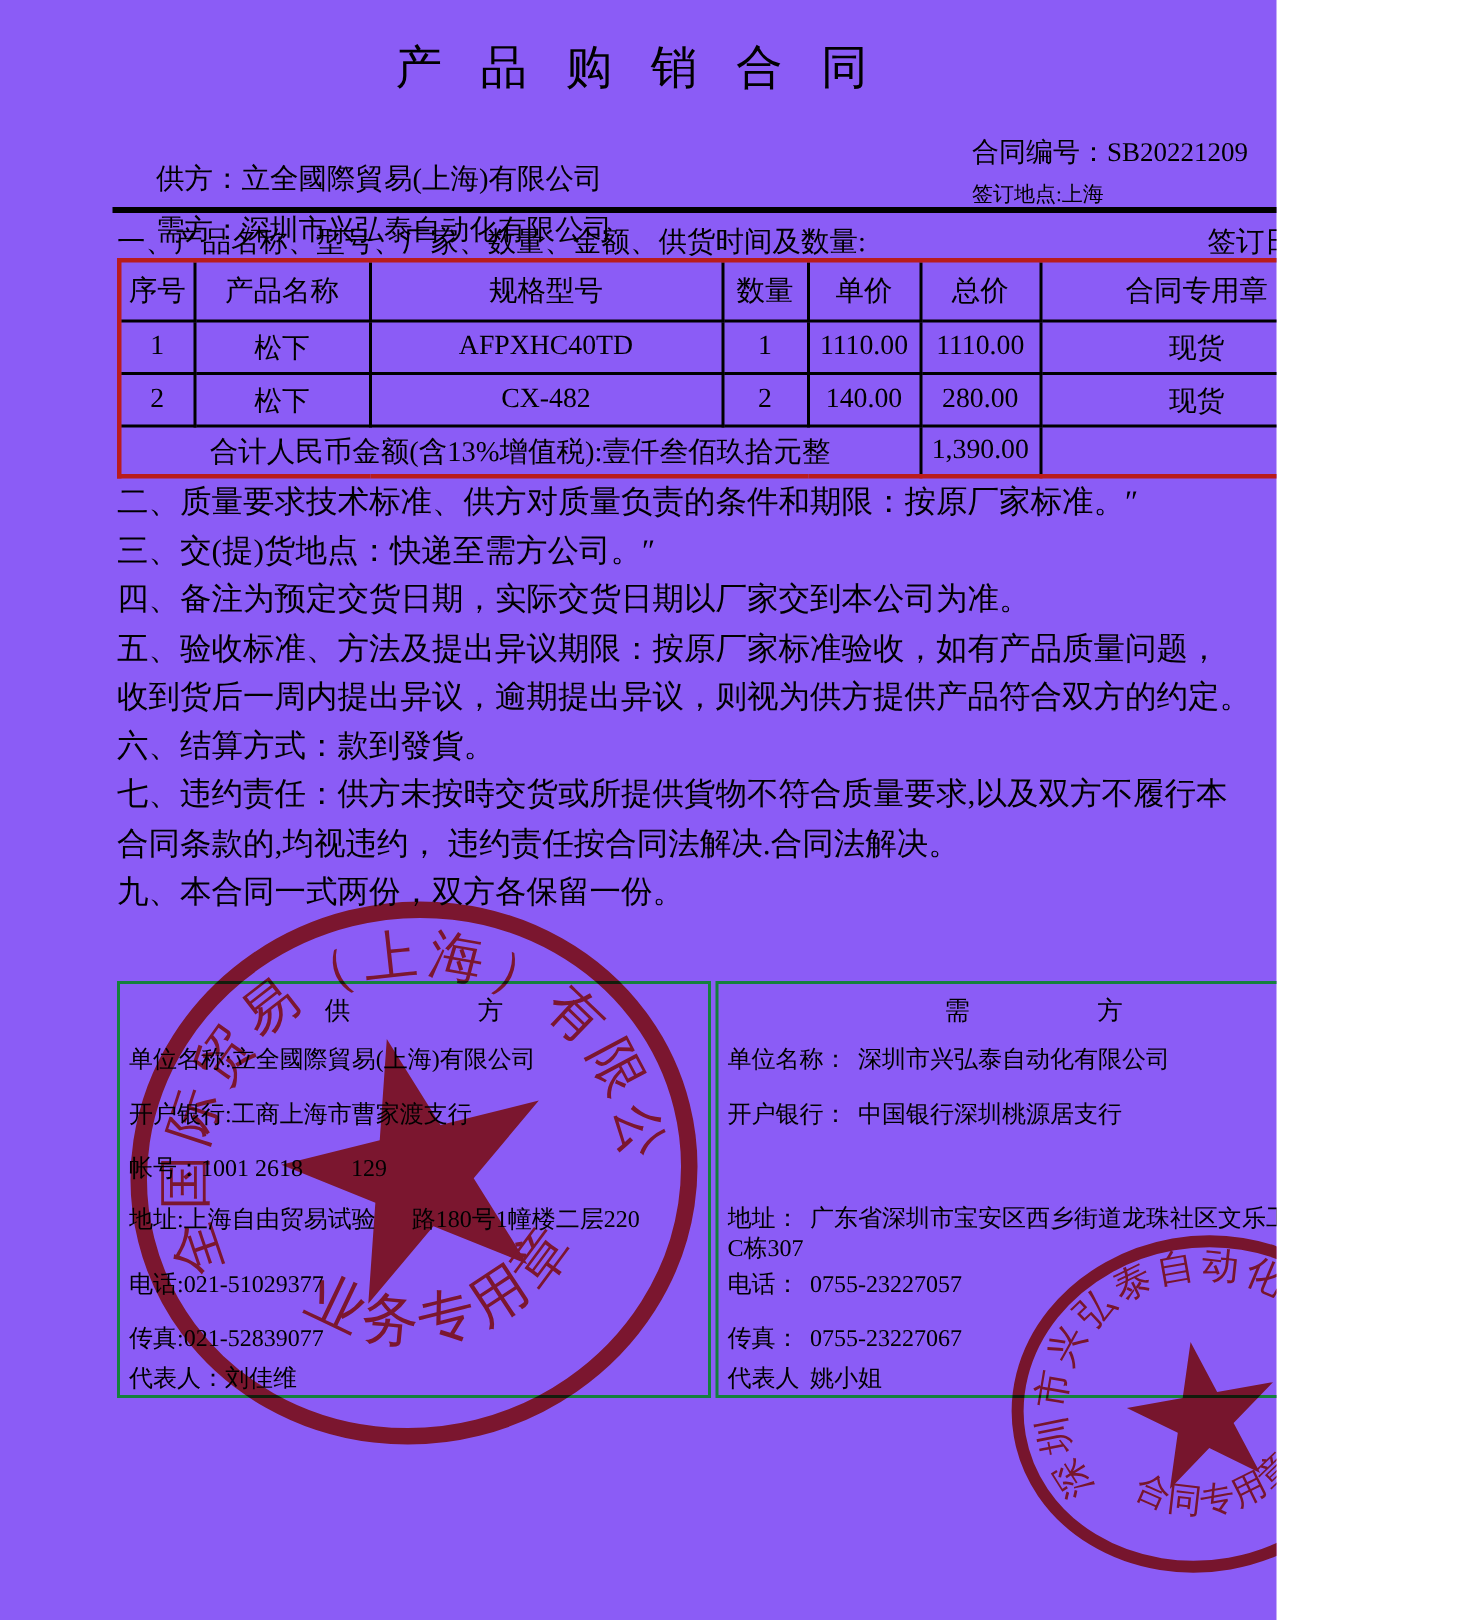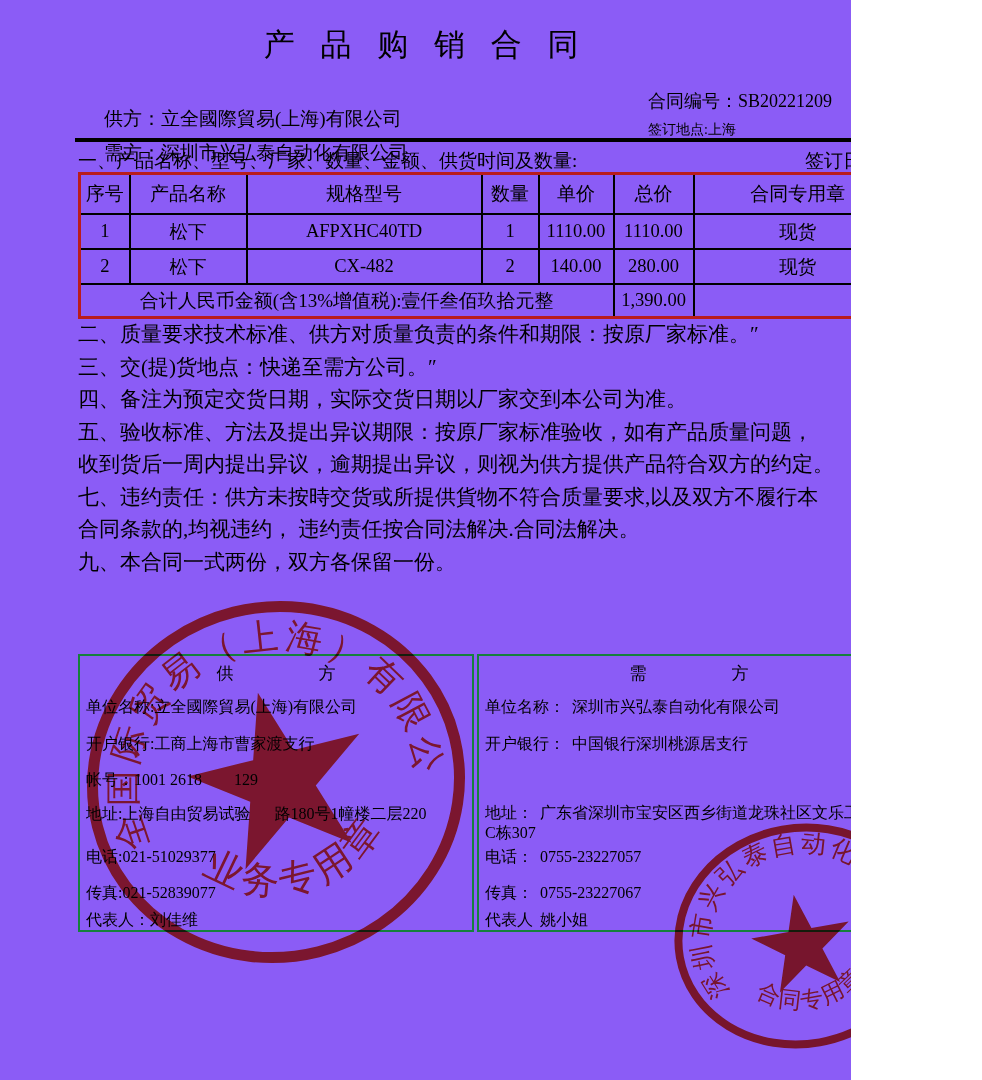--- a/index.html
+++ b/index.html
@@ -123,20 +123,21 @@
       </tr>
     </tbody>
   </table>
 
   <div class="abs clauses">
     <div class="clause-line">二、质量要求技术标准、供方对质量负责的条件和期限：按原厂家标准。″</div>
     <div class="clause-line">三、交(提)货地点：快递至需方公司。″</div>
     <div class="clause-line">四、备注为预定交货日期，实际交货日期以厂家交到本公司为准。</div>
     <div class="clause-line">五、验收标准、方法及提出异议期限：按原厂家标准验收，如有产品质量问题，</div>
     <div class="clause-line">收到货后一周内提出异议，逾期提出异议，则视为供方提供产品符合双方的约定。</div>
+    <div class="clause-line">六、结算方式：款到發貨。</div>
     <div class="clause-line">七、违约责任：供方未按時交货或所提供貨物不符合质量要求,以及双方不履行本</div>
     <div class="clause-line">合同条款的,均视违约， 违约责任按合同法解决.合同法解决。</div>
     <div class="clause-line">九、本合同一式两份，双方各保留一份。</div>
   </div>
 
   <div class="box left">
     <div class="hdr">供　　　　　方</div>
     <div class="row" style="top:40px;"><span class="lbl">单位名称:</span><span class="val">立全國際貿易(上海)有限公司</span></div>
     <div class="row" style="top:77px;"><span class="lbl">开户银行:</span><span class="val">工商上海市曹家渡支行</span></div>
     <div class="row" style="top:113px;"><span class="lbl">帐号：</span><span class="val">1001 2618        129</span></div>

